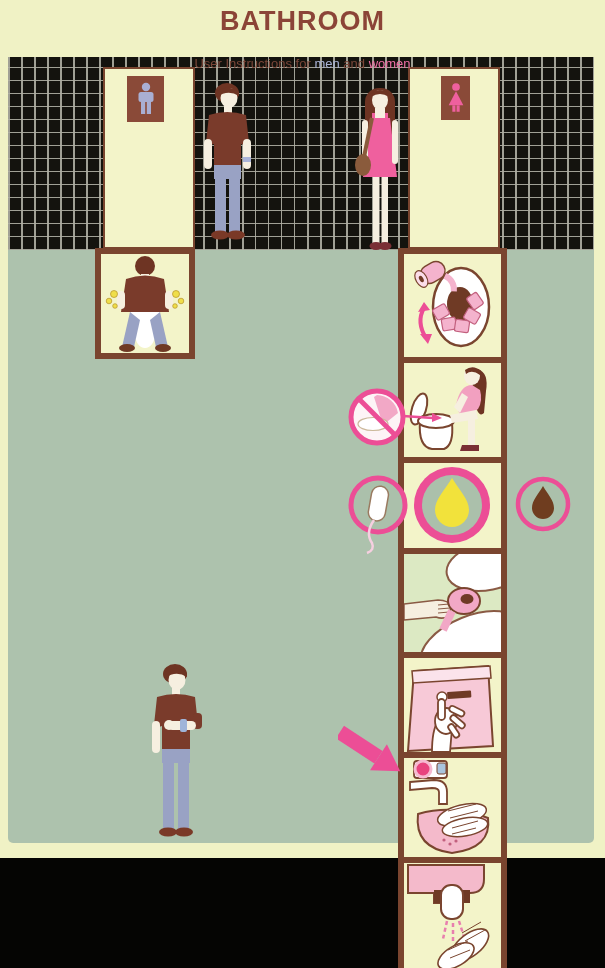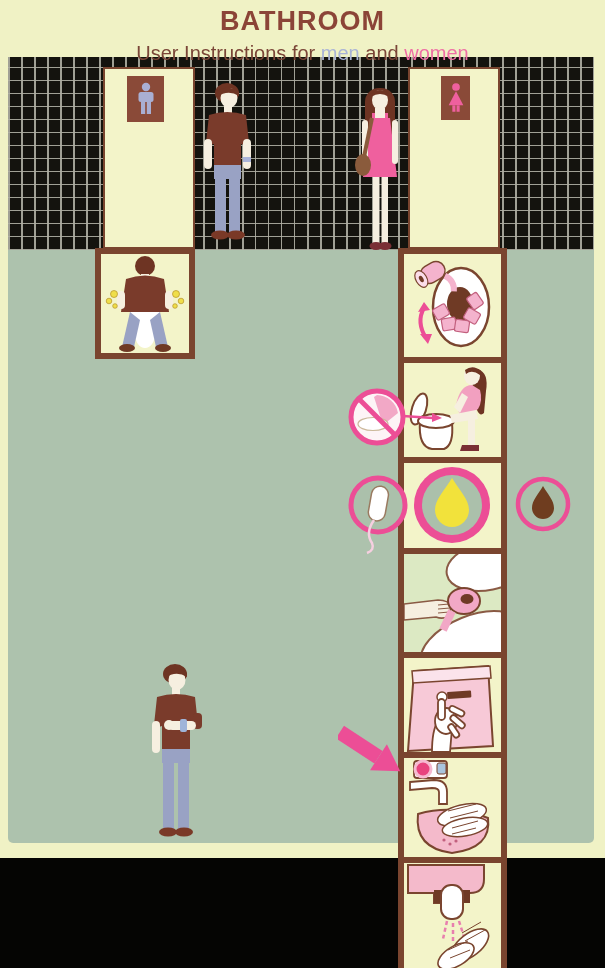--- a/index.html
+++ b/index.html
@@ -1,21 +1,21 @@
 <!DOCTYPE html>
 <html><head>
 <meta charset="utf-8">
 <style>
   html,body{margin:0;padding:0;background:#f0f2c5;}
   .page{position:relative;width:605px;height:968px;background:#f0f2c5;overflow:hidden;
         font-family:"Liberation Sans",sans-serif;}
   
   .hdr{position:absolute;left:0;top:2px;width:605px;text-align:center;z-index:6;}
   .hdr h1{margin:4px 0 0 0;font-size:27px;font-weight:800;letter-spacing:1px;color:#8b4437;}
-  .hdr .sub{margin:5px 0 0 0;font-size:20px;color:#7b4638;}
+  .hdr .sub{margin:19px 0 0 0;font-size:13px;color:#7b4638;}
   .c-men{color:#a9b3d6;}
   .c-women{color:#ef6fa5;}
   
   .wall{position:absolute;left:8px;top:57px;width:586px;height:193px;z-index:1;
         background-color:#14130e;
         background-image:
           repeating-linear-gradient(0deg, rgba(176,176,164,.9) 0 1.5px, transparent 1.5px 13px),
           repeating-linear-gradient(90deg, rgba(176,176,164,.9) 0 1.5px, transparent 1.5px 13px);}
   .floor{position:absolute;left:8px;top:250px;width:586px;height:593px;background:#adc2ad;
          border-radius:0 0 5px 5px;z-index:1;}

